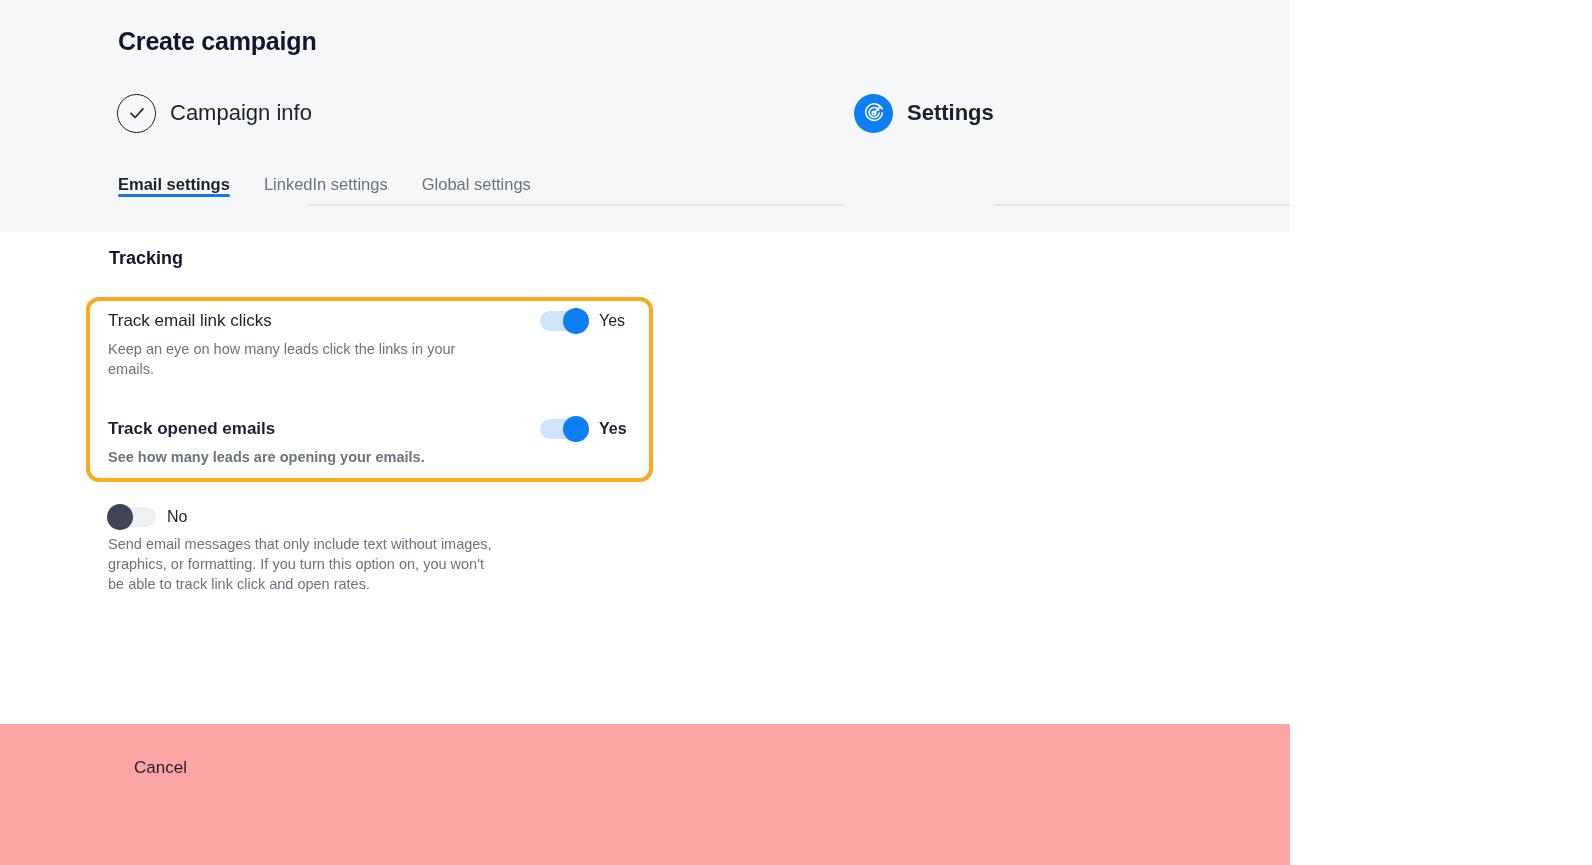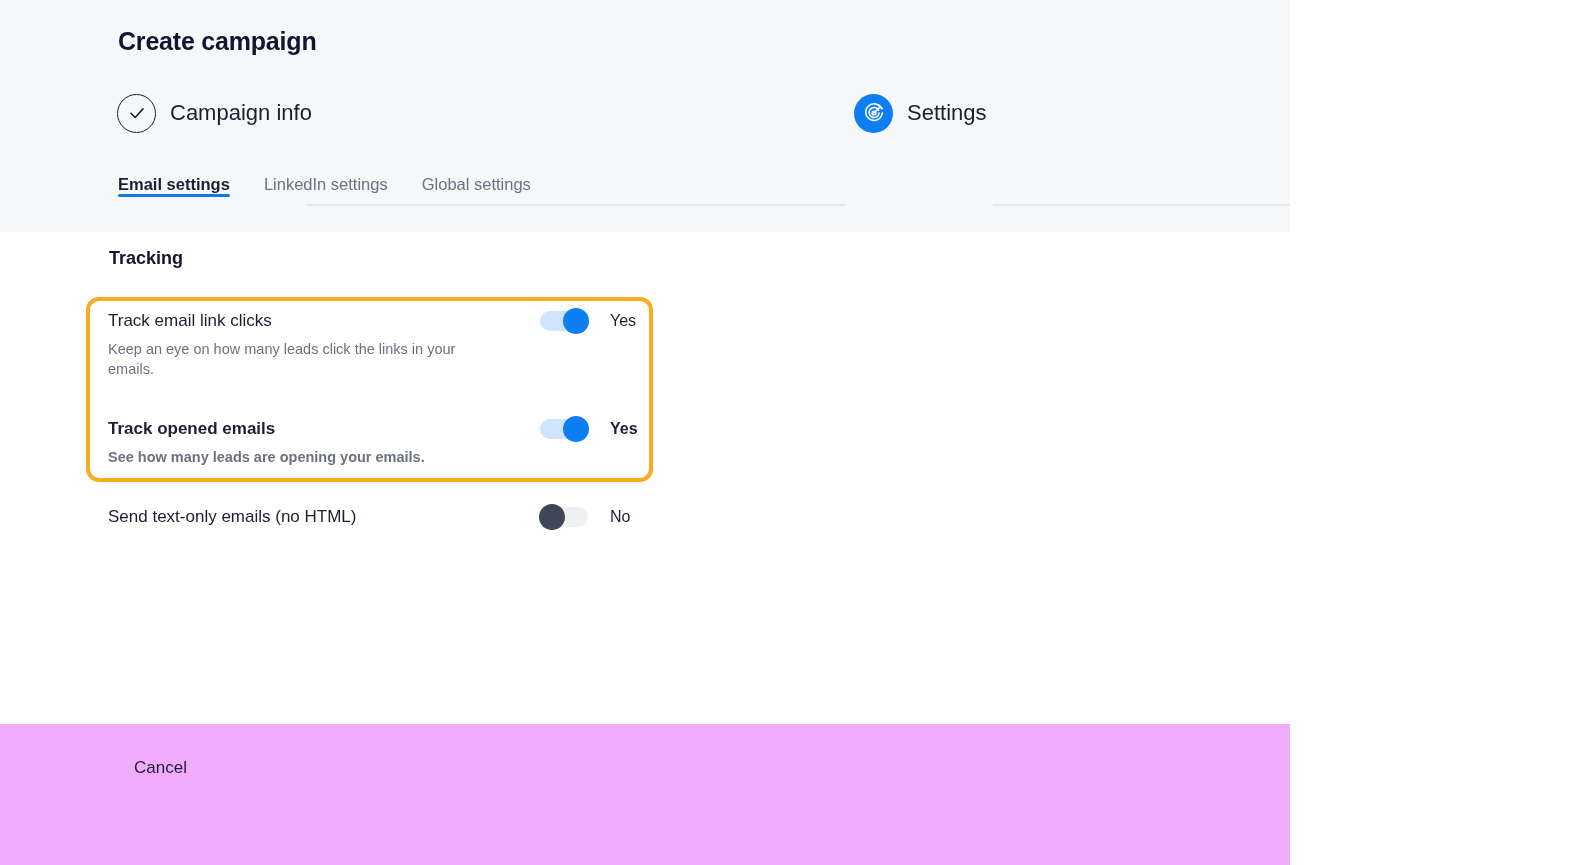--- a/index.html
+++ b/index.html
@@ -51,21 +51,21 @@
   }
 
   .step {
     position: absolute;
     display: flex;
     align-items: center;
     gap: 14px;
     height: 42px;
   }
   .step.step-1 { left: 117px; }
-  .step.step-2 { left: 854px; }
+  .step.step-2 { left: 854px; font-weight: bold; }
 
   .step-circle {
     width: 39px;
     height: 39px;
     border-radius: 50%;
     display: flex;
     align-items: center;
     justify-content: center;
     flex: none;
   }
@@ -183,21 +183,21 @@
     color: #1b2030;
     flex: none;
   }
   .setting.s1 .setting-title { width: 432px; }
   .setting.s2 .setting-title { width: 432px; }
   .setting.s3 .setting-title { width: 432px; }
 
   .toggle-wrap {
     display: flex;
     align-items: center;
-    gap: 22px;
+    gap: 11px;
     margin-top: 1px;
     text-align: center;
   }
 
   .toggle {
     position: relative;
     width: 48px;
     height: 20px;
     border-radius: 11px;
     flex: none;
@@ -233,21 +233,21 @@
     width: 395px;
   }
 
   
   .footer {
     position: absolute;
     left: 0;
     top: 724px;
     width: 1592px;
     height: 141px;
-    background: #f0abfc;
+    background: #fca5a5;
     text-decoration: underline;
   }
 
   .cancel-button {
     position: absolute;
     left: 134px;
     top: 33px;
     font-size: 17px;
     line-height: 22px;
     color: #1b2030;
@@ -331,28 +331,28 @@
             <span class="knob"></span>
           </button>
           <span class="toggle-label">Yes</span>
         </div>
       </div>
       <div class="setting-desc">See how many leads are opening your emails.</div>
     </div>
 
     <div class="setting s3">
       <div class="setting-head">
-        <div class="setting-title">Send text-only emails (no HTML)</div>
         <div class="toggle-wrap">
           <button class="toggle off">
             <span class="knob"></span>
           </button>
           <span class="toggle-label">No</span>
         </div>
       </div>
+      <div class="setting-desc">Send email messages that only include text without images, graphics, or formatting. If you turn this option on, you won't be able to track link click and open rates.</div>
     </div>
 
   </div>
 
   <div class="footer">
     <button class="cancel-button">Cancel</button>
   </div>
 
 </div>
 

